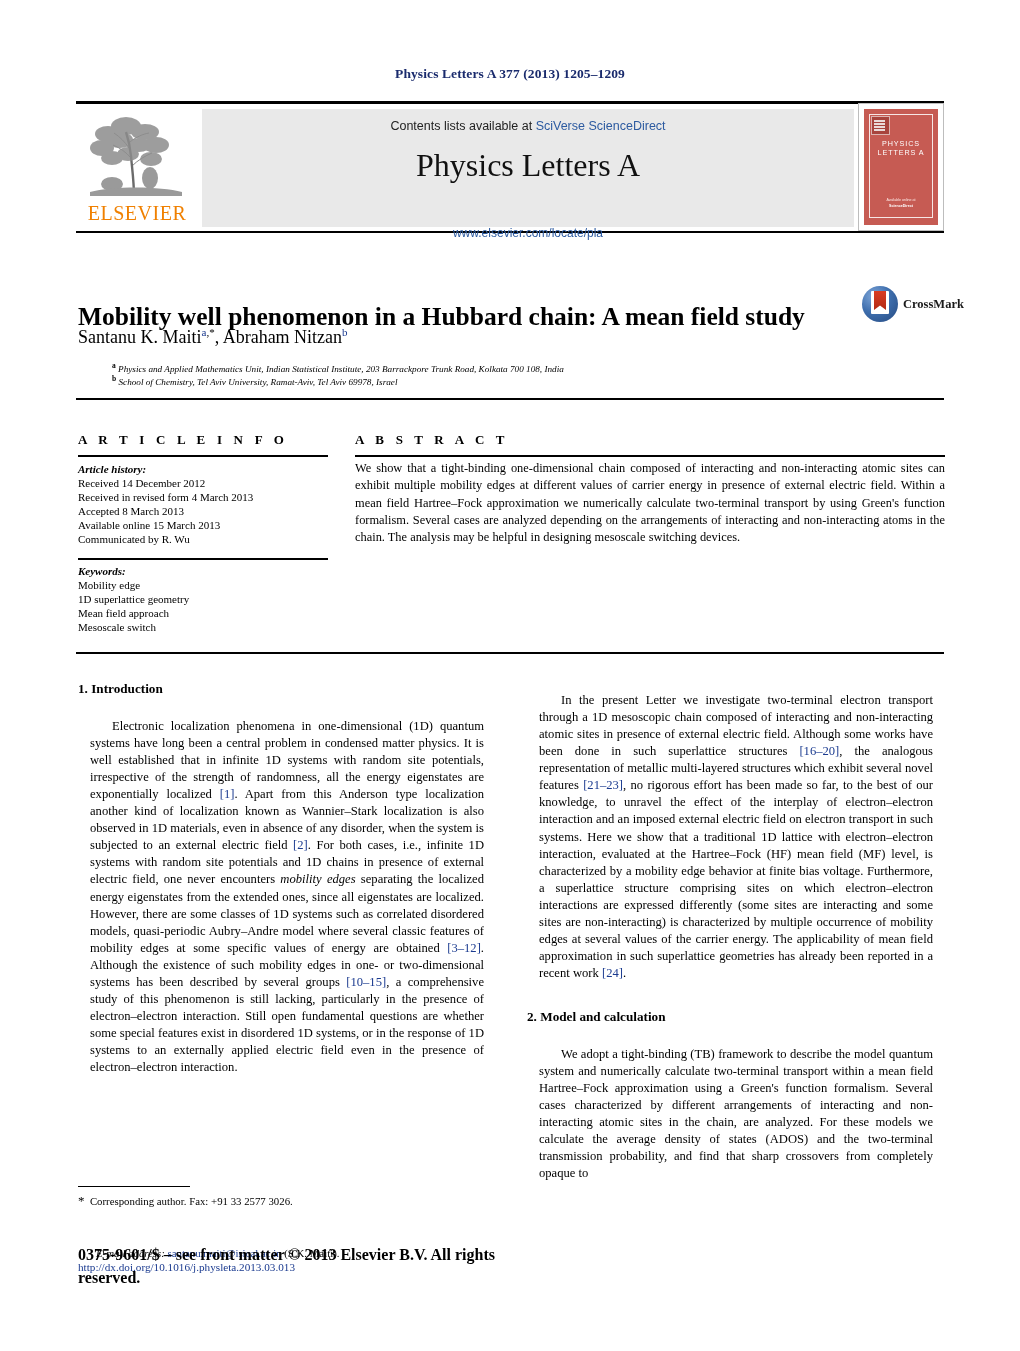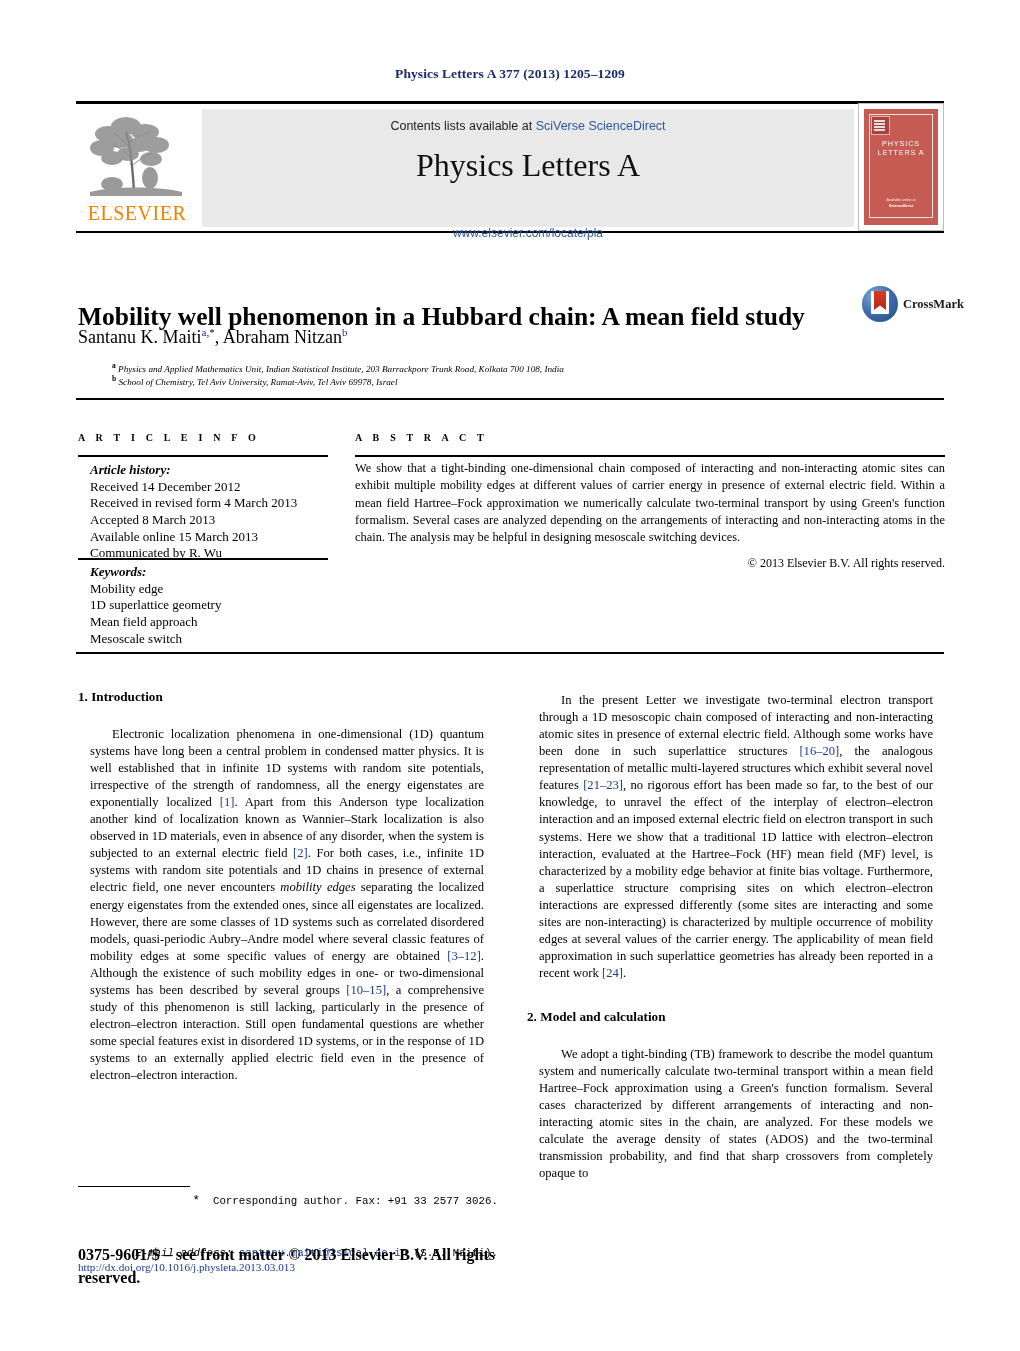--- a/index.html
+++ b/index.html
@@ -250,32 +250,32 @@
     font-weight: bold;
     font-size: 12.5px;
     color: #1a1a1a;
   }
 
   
   .col-label {
     position: absolute;
     font-family: "Liberation Serif", serif;
     font-weight: bold;
-    font-size: 10px;
+    font-size: 13px;
     letter-spacing: 4.2px;
     color: #000;
   }
   .hrule { position: absolute; background: #000; height: 2px; }
 
   .info-col {
     position: absolute;
-    left: 90px;
+    left: 78px;
     width: 250px;
     font-family: "Liberation Serif", serif;
-    font-size: 13px;
+    font-size: 11px;
     line-height: 1.28;
     color: #000;
   }
   .info-col .ital { font-style: italic; font-weight: bold; }
 
   .abs-col {
     position: absolute;
     left: 355px; top: 460px;
     width: 590px;
     font-family: "Liberation Serif", serif;
@@ -304,44 +304,43 @@
     line-height: 1.355;
     text-align: justify;
     color: #000;
   }
   .body-col.left  { left: 78px; }
   .body-col.right { left: 527px; }
   .sec-head {
     font-family: "Liberation Serif", serif;
     font-weight: bold;
     font-size: 13.2px;
-    margin: 8px 0 20px 0;
+    margin: 0 0 20px 0;
   }
   .sec-head.second { margin-top: 26px; }
   .body-col p { margin: 12px; text-indent: 22px; }
   .ref { color: #1a3a8f; }
   .it { font-style: italic; }
 
   
   .foot-rule {
     position: absolute;
     left: 78px; top: 1186px;
     width: 112px;
     height: 1px;
     background: #000;
   }
   .footnote {
     position: absolute;
     left: 78px; top: 1192px;
     width: 420px;
-    font-family: Liberation Mono, monospace;
+    font-family: Liberation Serif, serif;
     font-size: 10.8px;
     line-height: 1.38;
     color: #000;
-    text-align: right;
   }
   .footnote .em { font-style: italic; }
   .footnote a, .link { color: #1a3a8f; text-decoration: none; }
   .frontmatter {
     position: absolute;
     left: 78px; top: 1243px;
     width: 430px;
     font-family: "Liberation Serif", serif;
     font-weight: bold;
     font-size: 16px;
@@ -464,21 +463,20 @@
     <div class="ital">Keywords:</div>
     <div>Mobility edge</div>
     <div>1D superlattice geometry</div>
     <div>Mean field approach</div>
     <div>Mesoscale switch</div>
   </div>
 
   <div class="col-label" style="left:355px; top:432px;">A B S T R A C T</div>
   <div class="hrule" style="left:355px; top:455px; width:590px;"></div>
   <div class="abs-col">We show that a tight-binding one-dimensional chain composed of interacting and non-interacting atomic sites can exhibit multiple mobility edges at different values of carrier energy in presence of external electric field. Within a mean field Hartree–Fock approximation we numerically calculate two-terminal transport by using Green's function formalism. Several cases are analyzed depending on the arrangements of interacting and non-interacting atoms in the chain. The analysis may be helpful in designing mesoscale switching devices.</div>
-  <div class="abs-copy">© 2013 Elsevier B.V. All rights reserved.</div>
 
   <div class="body-col left">
     <div class="sec-head">1. Introduction</div>
     <p><span>Electronic localization phenomena in one-dimensional (1D) quantum systems have long been a central problem in condensed matter physics. It is well established that in infinite 1D systems with random site potentials, irrespective of the strength of randomness, all the energy eigenstates are exponentially localized </span><span class="ref">[1]</span><span>. Apart from this Anderson type localization another kind of localization known as Wannier–Stark localization is also observed in 1D materials, even in absence of any disorder, when the system is subjected to an external electric field </span><span class="ref">[2]</span><span>. For both cases, i.e., infinite 1D systems with random site potentials and 1D chains in presence of external electric field, one never encounters </span><span class="it">mobility edges</span><span> separating the localized energy eigenstates from the extended ones, since all eigenstates are localized. However, there are some classes of 1D systems such as correlated disordered models, quasi-periodic Aubry–Andre model where several classic features of mobility edges at some specific values of energy are obtained </span><span class="ref">[3–12]</span><span>. Although the existence of such mobility edges in one- or two-dimensional systems has been described by several groups </span><span class="ref">[10–15]</span><span>, a comprehensive study of this phenomenon is still lacking, particularly in the presence of electron–electron interaction. Still open fundamental questions are whether some special features exist in disordered 1D systems, or in the response of 1D systems to an externally applied electric field even in the presence of electron–electron interaction.</span></p>
   </div>
 
   <div class="body-col right">
     <p><span>In the present Letter we investigate two-terminal electron transport through a 1D mesoscopic chain composed of interacting and non-interacting atomic sites in presence of external electric field. Although some works have been done in such superlattice structures </span><span class="ref">[16–20]</span><span>, the analogous representation of metallic multi-layered structures which exhibit several novel features </span><span class="ref">[21–23]</span><span>, no rigorous effort has been made so far, to the best of our knowledge, to unravel the effect of the interplay of electron–electron interaction and an imposed external electric field on electron transport in such systems. Here we show that a traditional 1D lattice with electron–electron interaction, evaluated at the Hartree–Fock (HF) mean field (MF) level, is characterized by a mobility edge behavior at finite bias voltage. Furthermore, a superlattice structure comprising sites on which electron–electron interactions are expressed differently (some sites are interacting and some sites are non-interacting) is characterized by multiple occurrence of mobility edges at several values of the carrier energy. The applicability of mean field approximation in such superlattice geometries has already been reported in a recent work </span><span class="ref">[24]</span><span>.</span></p>
     <div class="sec-head second">2. Model and calculation</div>
     <p>We adopt a tight-binding (TB) framework to describe the model quantum system and numerically calculate two-terminal transport within a mean field Hartree–Fock approximation using a Green's function formalism. Several cases characterized by different arrangements of interacting and non-interacting atomic sites in the chain, are analyzed. For these models we calculate the average density of states (ADOS) and the two-terminal transmission probability, and find that sharp crossovers from completely opaque to</p>

